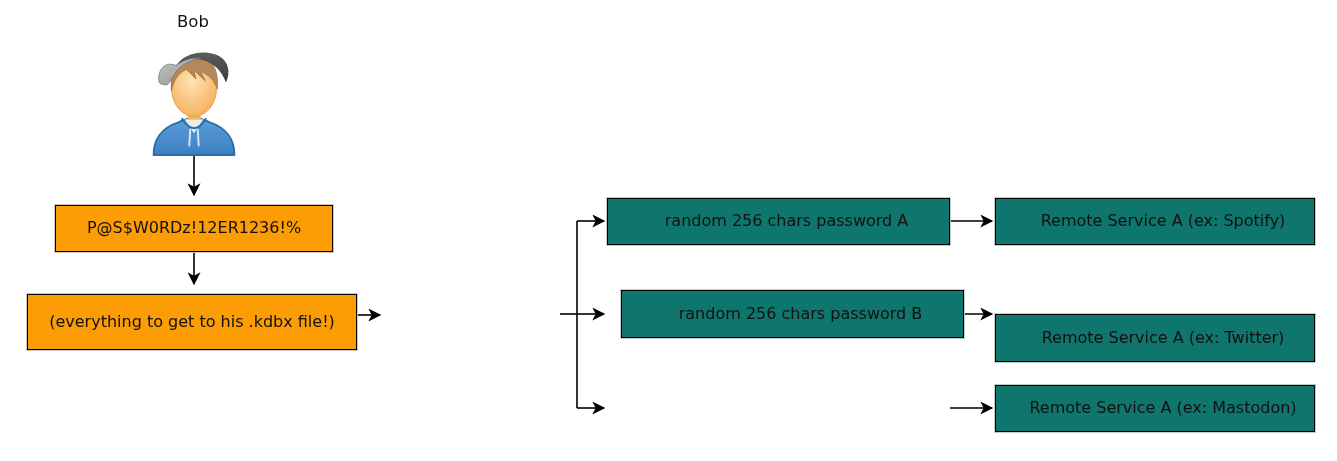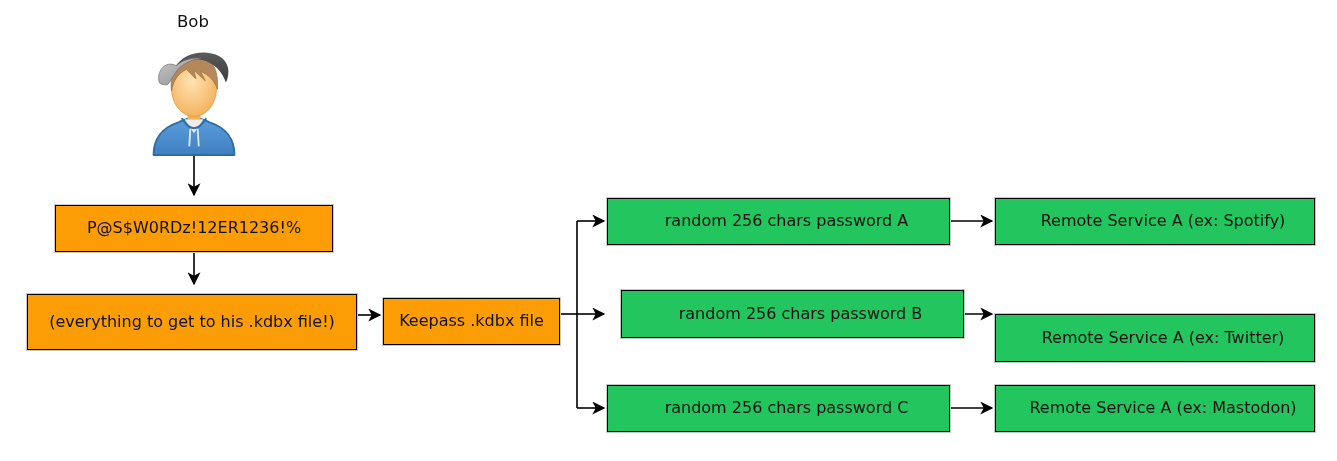--- a/index.html
+++ b/index.html
@@ -31,21 +31,21 @@
     justify-content: center;
     border: 1.7px solid #000000;
     outline: 1px solid #c9c9c9;
     font-size: 16px;
     line-height: 1.4;
     color: #111111;
     text-align: center;
     white-space: nowrap;
   }
   .orange { background: #FC9D05; margin-top: 7px; }
-  .green  { background: #22c55e; padding-left: 16px; }
+  .green  { background: #0f766e; padding-left: 16px; }
 
   #n-master  { left: 55px;  top: 198px; width: 278px; height: 47px; }
   #n-pclogin { left: 27px;  top: 287px; width: 330px; height: 56px; }
   #n-keepass { left: 383px; top: 291px; width: 177px; height: 47px; }
   #n-pwa     { left: 607px; top: 198px; width: 343px; height: 47px; }
   #n-pwb     { left: 621px; top: 290px; width: 343px; height: 48px; }
   #n-pwc     { left: 607px; top: 385px; width: 343px; height: 47px; }
   #n-svca    { left: 995px; top: 198px; width: 320px; height: 47px; }
   #n-svcb    { left: 995px; top: 290px; width: 320px; height: 48px; margin-top: 24px; }
   #n-svcc    { left: 995px; top: 385px; width: 320px; height: 47px; }
@@ -135,35 +135,29 @@
   </svg>
 
   <div class="node orange" id="n-master">
     <span>P@S$W0RDz!12ER1236!%</span>
   </div>
 
   <div class="node orange" id="n-pclogin">
     <span>(everything to get to his .kdbx file!)</span>
   </div>
 
-  <div class="node orange" id="n-keepass">
-    <span>Keepass .kdbx file</span>
-  </div>
 
   <div class="node green" id="n-pwa">
     <span>random 256 chars password A</span>
   </div>
 
   <div class="node green" id="n-pwb">
     <span>random 256 chars password B</span>
   </div>
 
-  <div class="node green" id="n-pwc">
-    <span>random 256 chars password C</span>
-  </div>
 
   <div class="node green" id="n-svca">
     <span>Remote Service A (ex: Spotify)</span>
   </div>
 
   <div class="node green" id="n-svcb">
     <span>Remote Service A (ex: Twitter)</span>
   </div>
 
   <div class="node green" id="n-svcc">

